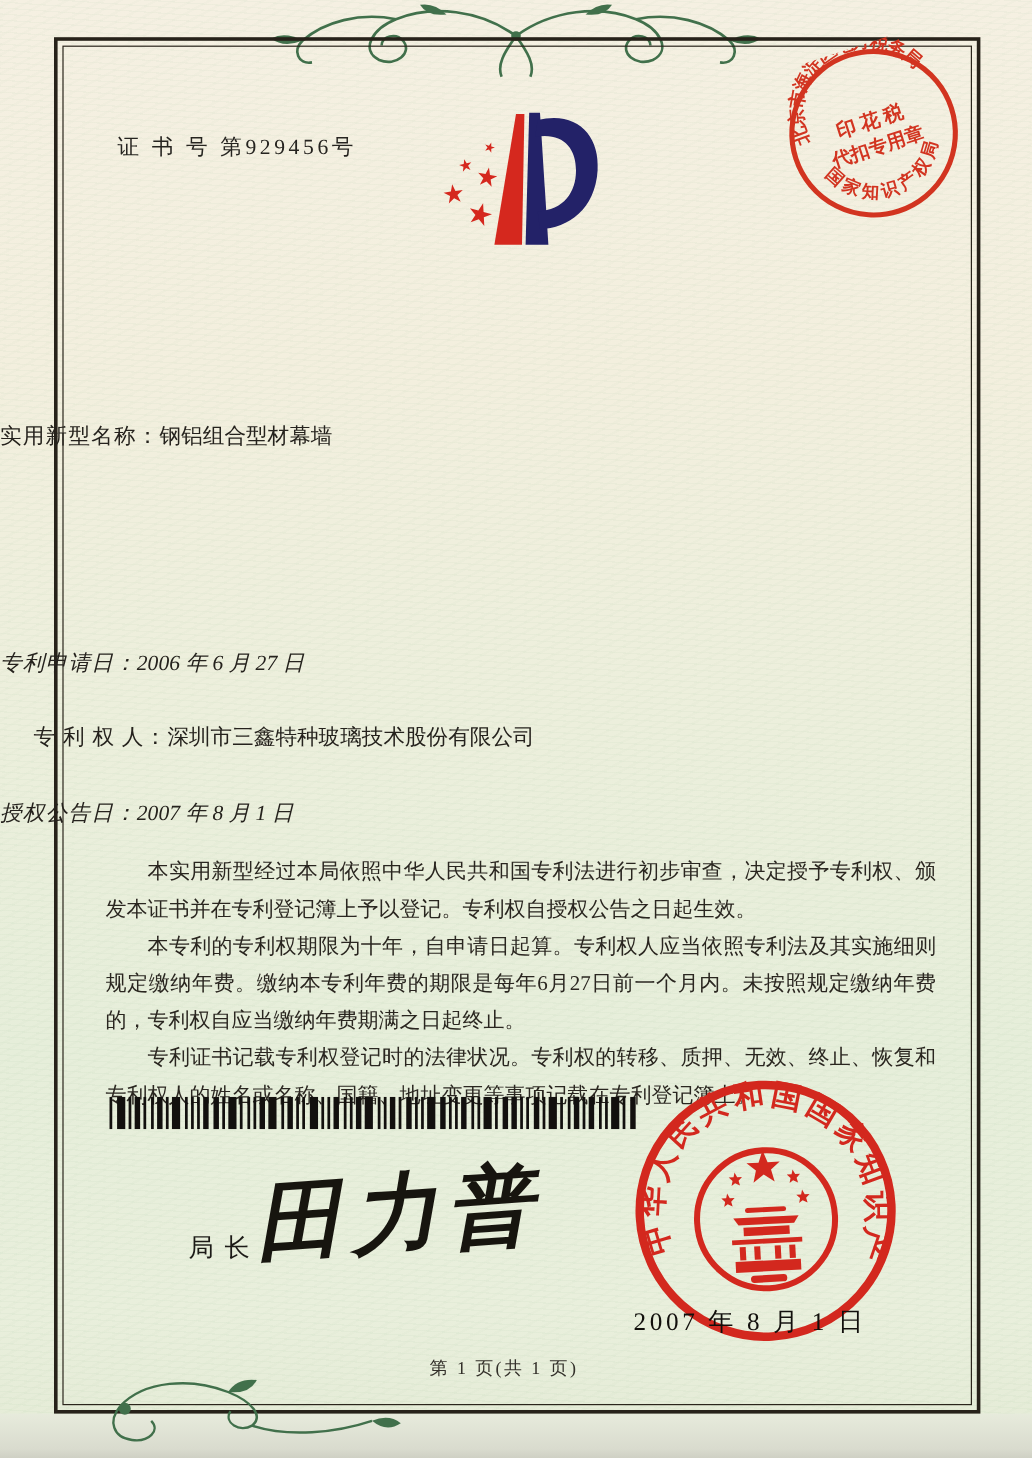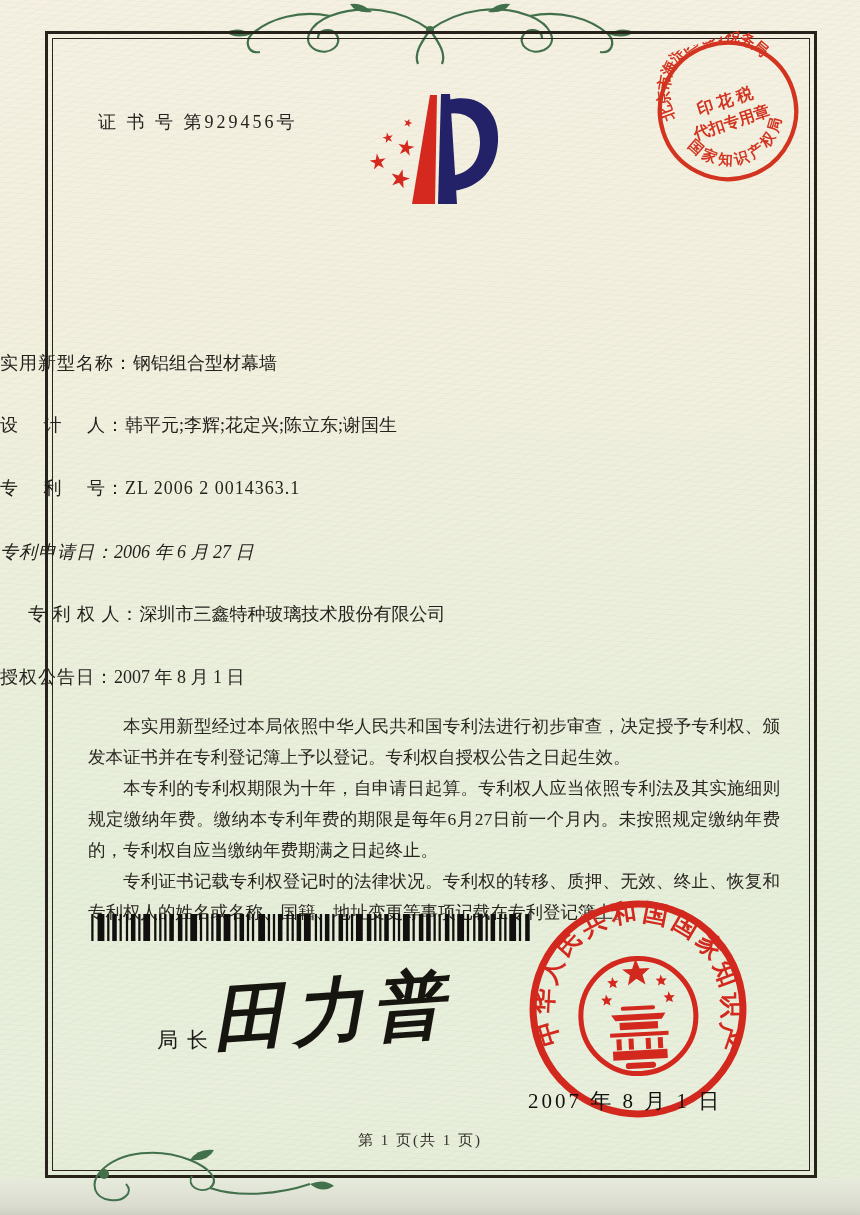--- a/index.html
+++ b/index.html
@@ -13,21 +13,21 @@
   .bottom-strip{position:absolute;left:0;right:0;top:1178px;height:37px;
     background:linear-gradient(180deg,#e7ebdc,#d9dbce 80%,#cfd0c4);}
   .frame{position:absolute;left:45px;top:31px;width:766px;height:1141px;border:3px solid #27221a;}
   .frame-inner{position:absolute;left:4px;top:4px;right:4px;bottom:4px;border:1px solid #2a251c;}
   .cert-no{position:absolute;left:98px;top:110px;font-size:18px;letter-spacing:3px;color:#262420;}
   .logo{position:absolute;left:338px;top:90px;width:216px;height:142px;}
   .title{position:absolute;left:0;top:236px;width:860px;text-align:center;
     font-size:46px;font-weight:bold;letter-spacing:10px;color:#141210;}
   .field-row{position:absolute;left:0;white-space:nowrap;font-size:18px;color:#25221d;}
   .field-row .lab{letter-spacing:1px;}
-  .f0{top:351px;} .f1{top:413px;} .f2{top:476px;letter-spacing:1px;} .f3{top:540px;font-style:italic;} .f4{top:602px;margin-left:28px;} .f5{top:665px;}
+  .f0{top:351px;} .f1{top:413px;} .f2{top:476px;letter-spacing:1px;} .f3{top:540px;font-style:italic;} .f4{top:602px;margin-left:28px;} .f5{top:665px;font-style:italic;}
   .body-text{position:absolute;left:88px;top:711px;width:692px;font-size:17.5px;
     line-height:31px;color:#2a2620;text-align:justify;}
   .body-text p{margin:0;text-indent:2em;}
   .barcode{position:absolute;left:90px;top:914px;width:442px;height:27px;}
   .barcode svg{width:100%;height:100%;}
   .sig-label{position:absolute;left:157px;top:1026px;font-size:21px;letter-spacing:9px;color:#1c1a17;}
   .sig-name{position:absolute;left:212px;top:964px;font-size:72px;font-style:italic;font-weight:bold;
     color:#17150f;transform:rotate(-4deg);letter-spacing:8px;font-family:"DejaVu Serif",serif;}
   .office-seal{position:absolute;left:522px;top:893px;width:232px;height:232px;transform:rotate(-3deg);}
   .tax-seal{position:absolute;left:655px;top:38px;width:146px;height:146px;transform:rotate(-18deg);}
@@ -97,26 +97,20 @@
       <use href="#star" transform="translate(50,48) scale(0.55) rotate(-12)"></use>
       <use href="#star" transform="translate(68,58) scale(0.85) rotate(10)"></use>
       <use href="#star" transform="translate(40,72) scale(0.85) rotate(-8)"></use>
       <use href="#star" transform="translate(62,89) scale(1.0) rotate(15)"></use>
     </g>
   </svg>
 
 
   <div class="field-row f0">
     <span class="lab">实用新型名称：</span><span>钢铝组合型材幕墙</span>
-  </div>
-  <div class="field-row f1">
-    <span class="lab">设　 计　 人：</span><span>韩平元;李辉;花定兴;陈立东;谢国生</span>
-  </div>
-  <div class="field-row f2">
-    <span class="lab">专　 利　 号：</span><span>ZL 2006 2 0014363.1</span>
   </div>
   <div class="field-row f3">
     <span class="lab">专利申请日：</span><span>2006 年 6 月 27 日</span>
   </div>
   <div class="field-row f4">
     <span class="lab">专 利 权 人：</span><span>深圳市三鑫特种玻璃技术股份有限公司</span>
   </div>
   <div class="field-row f5">
     <span class="lab">授权公告日：</span><span>2007 年 8 月 1 日</span>
   </div>

